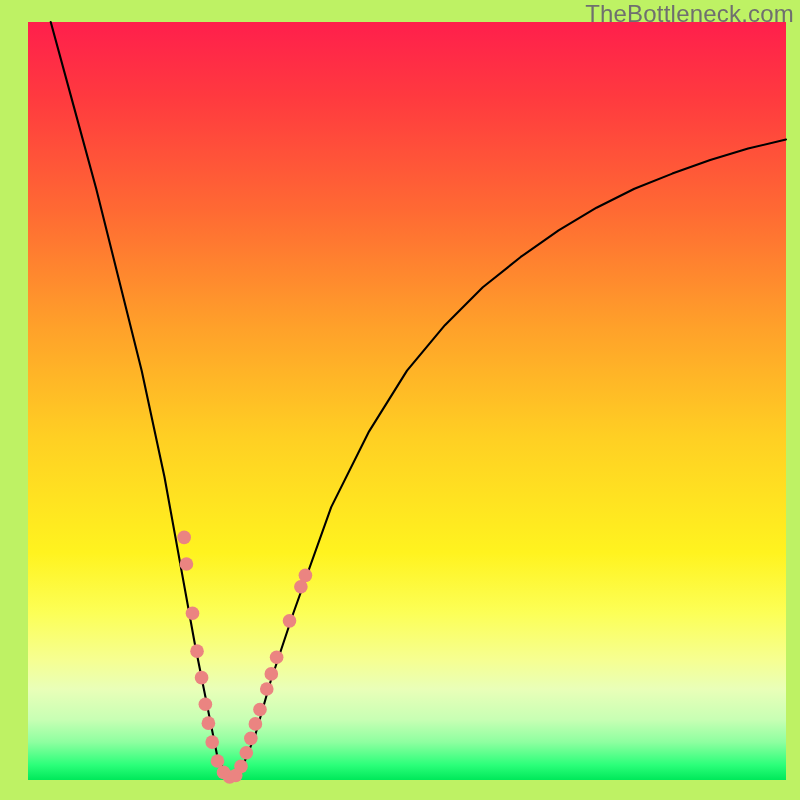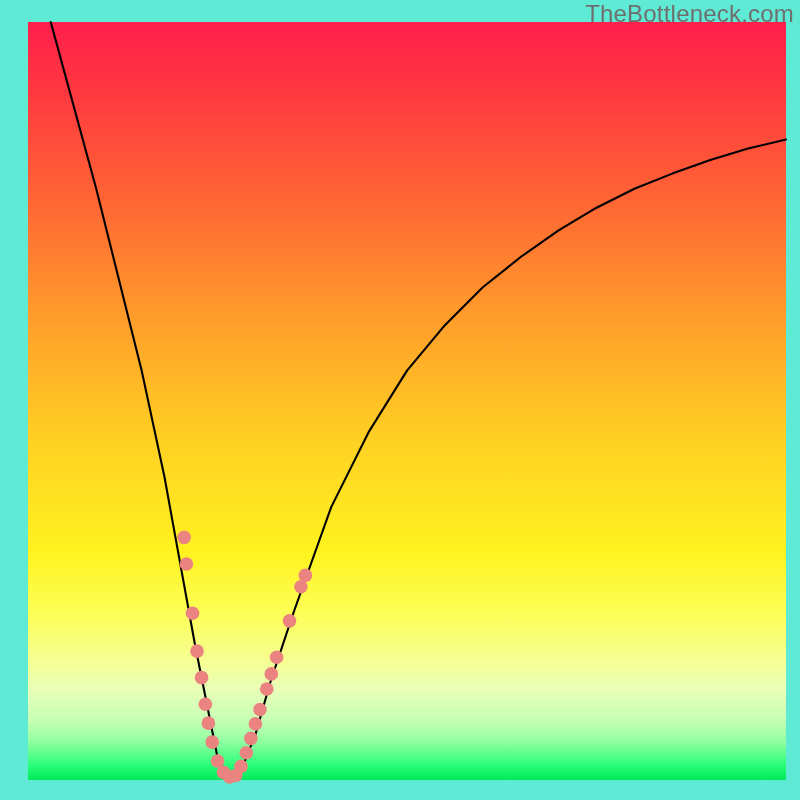--- a/index.html
+++ b/index.html
@@ -8,21 +8,21 @@
     width: 800px;
     height: 800px;
     overflow: hidden;
     background: #000;
     font-family: Arial, Helvetica, sans-serif;
   }
   .frame {
     position: relative;
     width: 800px;
     height: 800px;
-    background: #5eead4;
+    background: #bef264;
   }
   .plot {
     position: absolute;
     left: 28px;
     top: 22px;
     width: 758px;
     height: 758px;
     background: linear-gradient(
       to bottom,
       #ff1f4c 0%,

